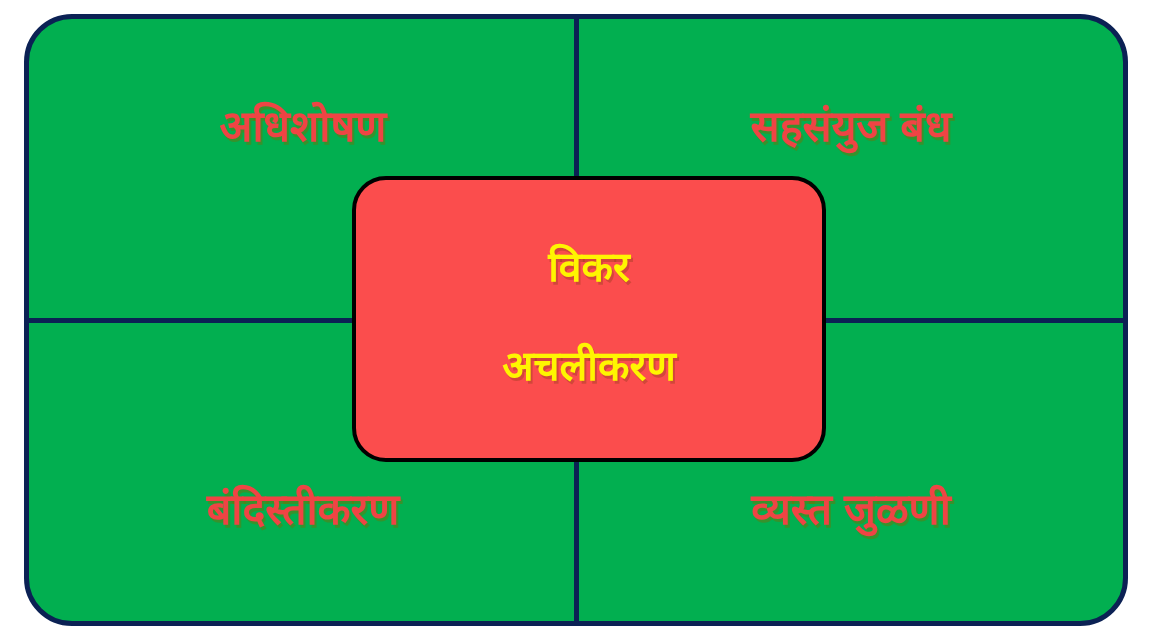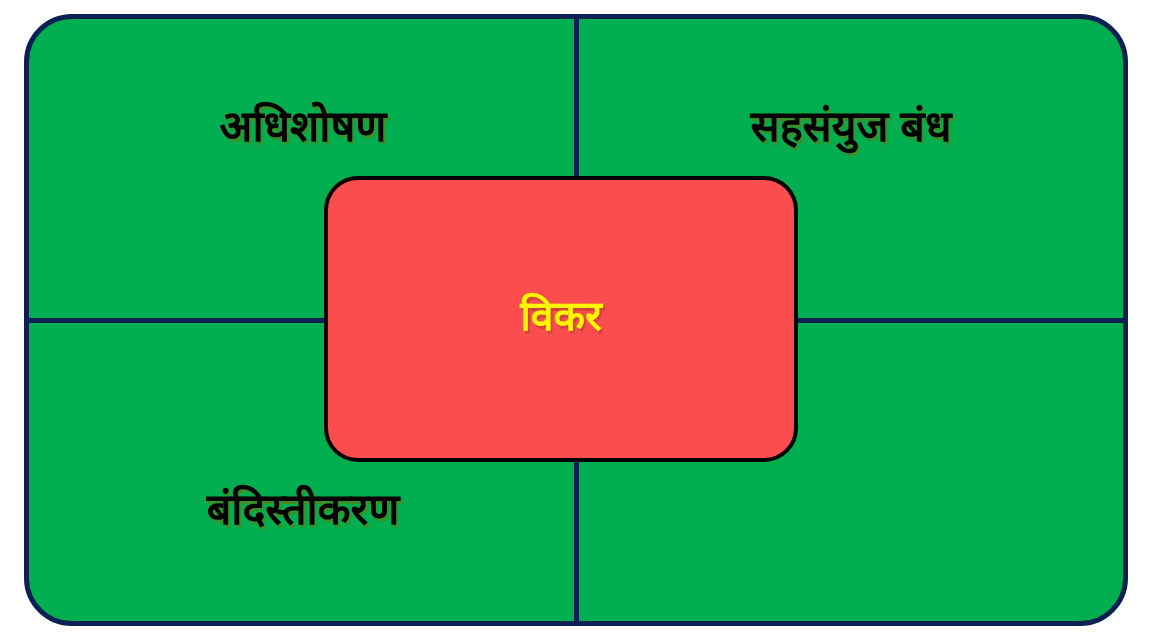--- a/index.html
+++ b/index.html
@@ -51,37 +51,37 @@
     height: 612px;
     background: #0B2154;
   }
 
   
   .quad-label {
     position: absolute;
     display: flex;
     align-items: center;
     justify-content: center;
-    color: #000000;
+    color: #ef4444;
     font-size: 43px;
     font-weight: 700;
     line-height: 1.15;
     white-space: nowrap;
     text-shadow: 2px 3px 0 rgba(120,110,0,0.45);
     font-family: "Liberation Sans", "DejaVu Sans", sans-serif;
   }
   .quad-tl { left: 30px;  top: 92px;  width: 546px; height: 70px; }
   .quad-tr { left: 578px; top: 92px;  width: 546px; height: 70px; }
   .quad-bl { left: 30px;  top: 475px; width: 546px; height: 70px; }
   .quad-br { left: 578px; top: 475px; width: 546px; height: 70px; }
 
   
   .center-box {
     position: absolute;
-    left: 324px;
+    left: 352px;
     top: 176px;
     width: 474px;
     height: 286px;
     box-sizing: border-box;
     background: #FB4D4D;
     border: 4px solid #000000;
     border-radius: 34px;
     display: flex;
     flex-direction: column;
     align-items: center;
@@ -107,18 +107,20 @@
 
   <div class="divider-v"></div>
   <div class="divider-h"></div>
 
   <div class="quad-label quad-tl">अधिशोषण</div>
 
   <div class="quad-label quad-bl">बंदिस्तीकरण</div>
 
   <div class="quad-label quad-tr">सहसंयुज बंध</div>
 
+  <div class="quad-label quad-br">व्यस्त जुळणी</div>
 
   <div class="center-box">
     <div class="center-line">विकर</div>
+    <div class="center-line">अचलीकरण</div>
   </div>
 
 </div>
 
 </body></html>

